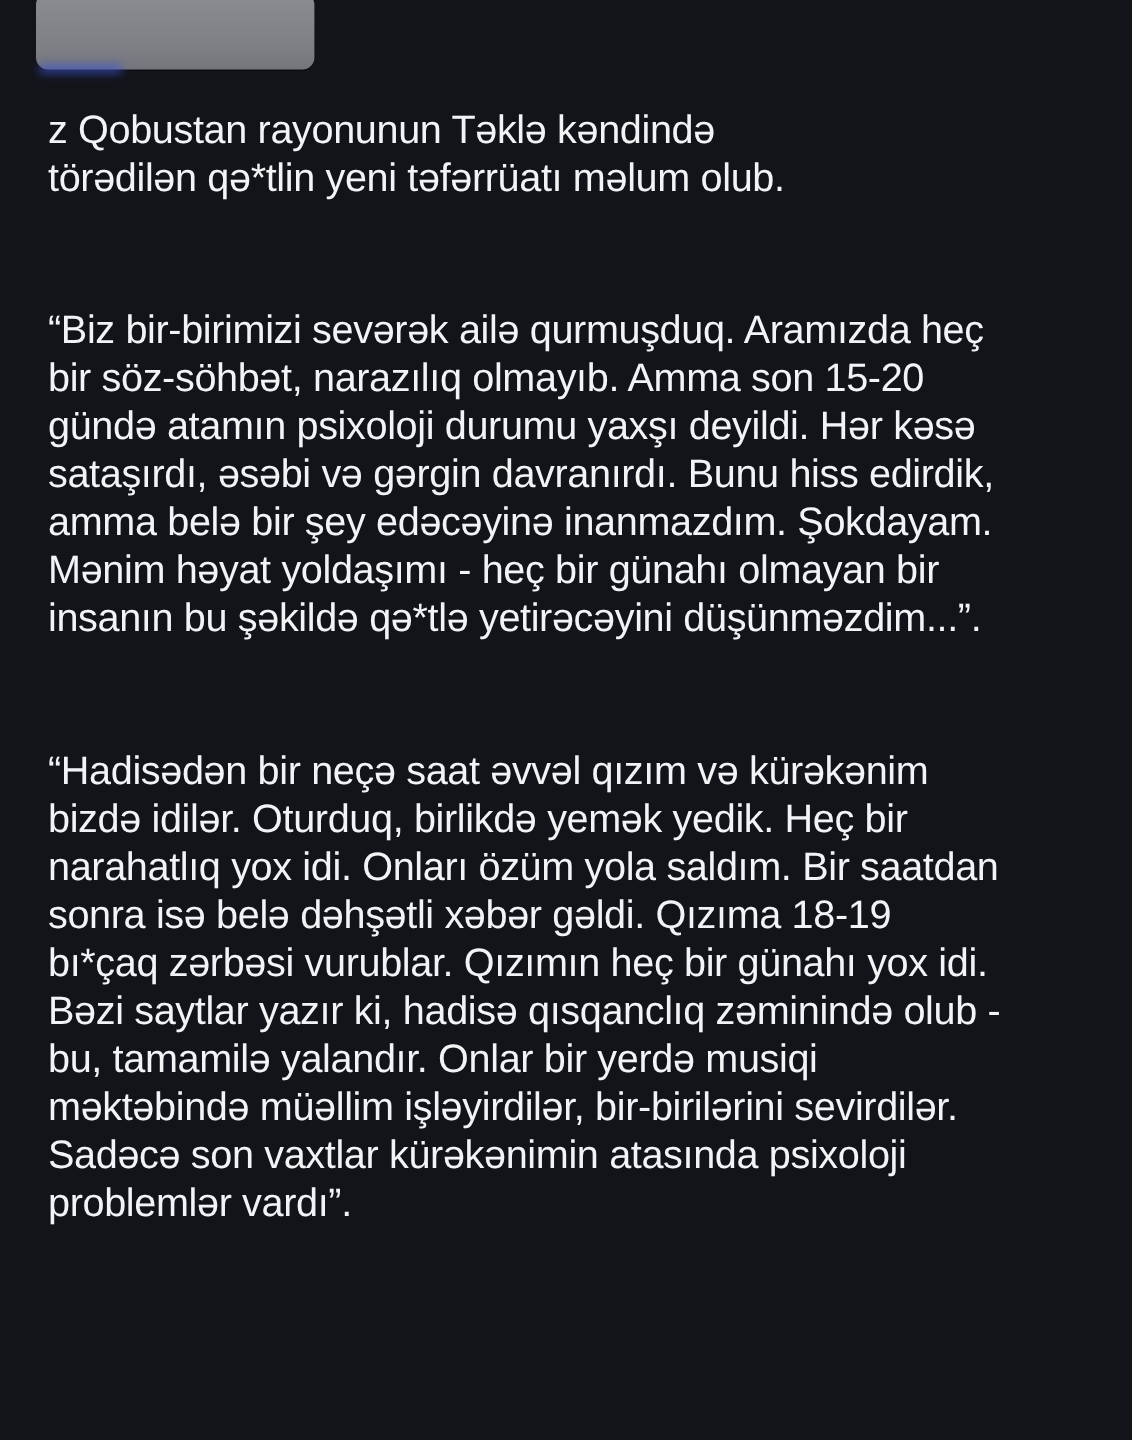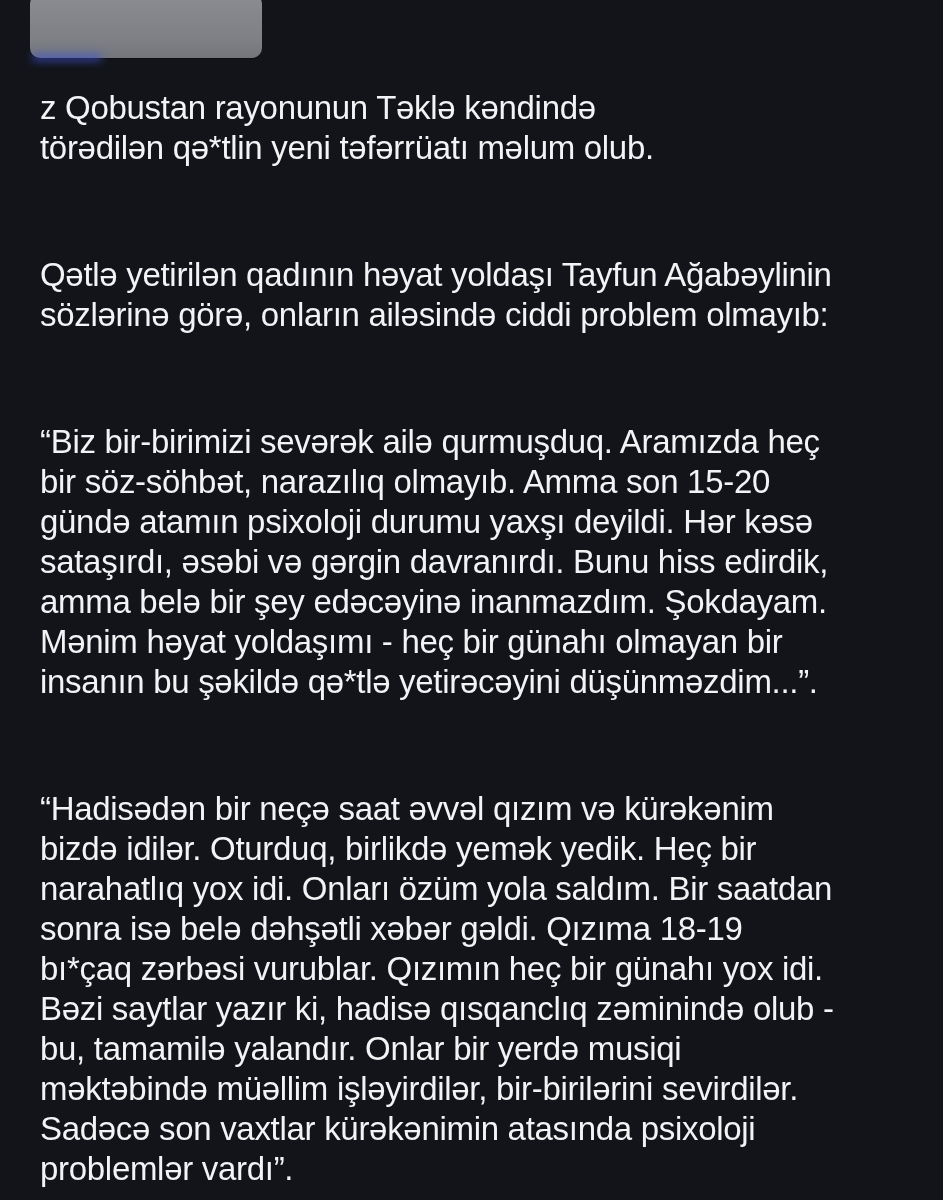--- a/index.html
+++ b/index.html
@@ -63,24 +63,20 @@
 <body data-name="screenshot-root">
 
 <main data-name="article">
 
   <p class="para para-lead" data-name="lead-paragraph">
     <span class="redaction" data-name="redacted-source-box"></span>
     <span data-name="lead-paragraph-text">z Qobustan rayonunun Təklə kəndində
 törədilən qə*tlin yeni təfərrüatı məlum olub.</span>
   </p>
 
-  <p class="para" data-name="husband-intro-paragraph">
-    <span data-name="husband-intro-text">Qətlə yetirilən qadının həyat yoldaşı Tayfun Ağabəylinin
-sözlərinə görə, onların ailəsində ciddi problem olmayıb:</span>
-  </p>
 
   <p class="para" data-name="husband-quote-paragraph">
     <span data-name="husband-quote-text">“Biz bir-birimizi sevərək ailə qurmuşduq. Aramızda heç
 bir söz-söhbət, narazılıq olmayıb. Amma son 15-20
 gündə atamın psixoloji durumu yaxşı deyildi. Hər kəsə
 sataşırdı, əsəbi və gərgin davranırdı. Bunu hiss edirdik,
 amma belə bir şey edəcəyinə inanmazdım. Şokdayam.
 Mənim həyat yoldaşımı - heç bir günahı olmayan bir
 insanın bu şəkildə qə*tlə yetirəcəyini düşünməzdim...”.</span>
   </p>

